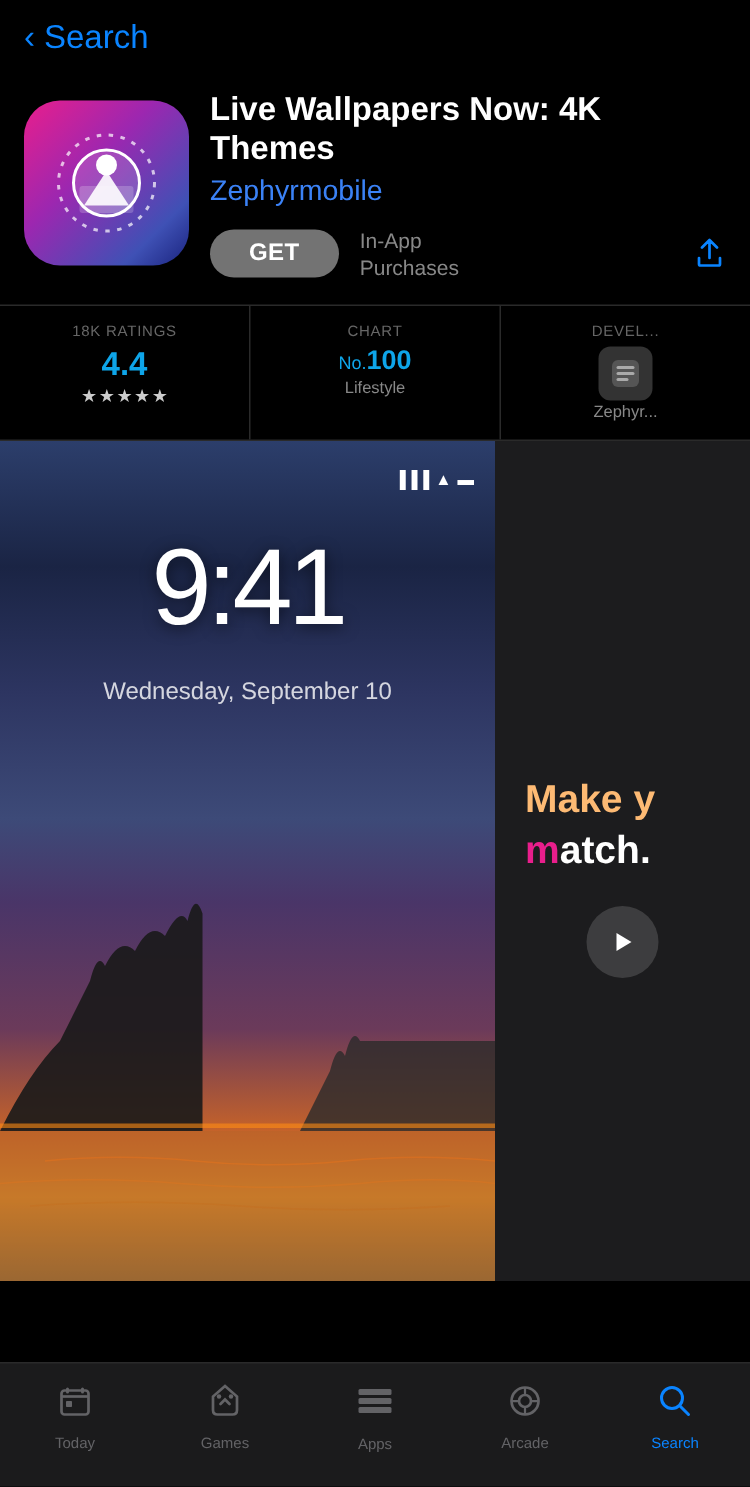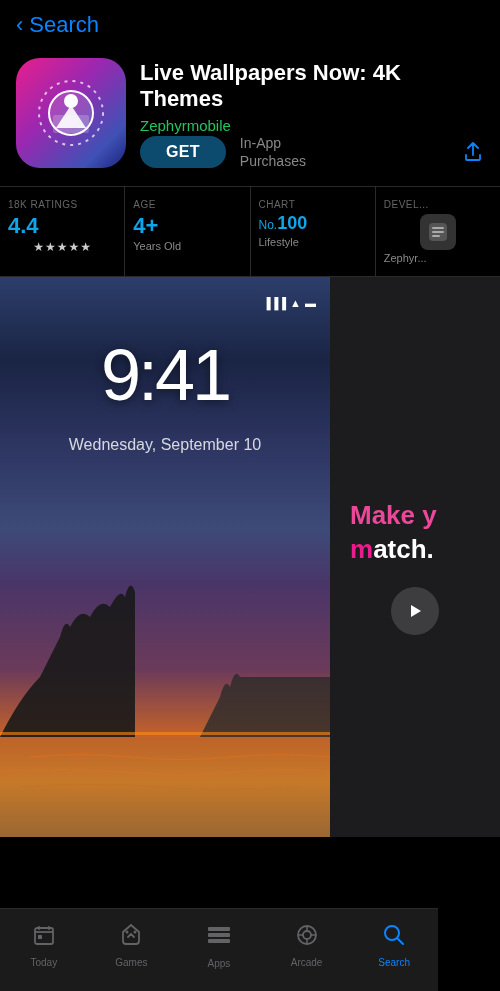--- a/index.html
+++ b/index.html
@@ -72,32 +72,33 @@
 
     .app-name {
       font-size: 22px;
       font-weight: 700;
       line-height: 1.2;
       color: #fff;
       margin-bottom: 4px;
     }
 
     .app-developer {
-      font-size: 15px;
-      color: #22c55e;
+      font-size: 19px;
+      color: #3b82f6;
+      margin-bottom: 12px;
     }
 
     .app-actions {
       display: flex;
       align-items: center;
       gap: 14px;
     }
 
     .get-btn {
-      background: #0c4a6e;
+      background: #737373;
       color: #fff;
       border: none;
       border-radius: 16px;
       padding: 7px 26px;
       font-size: 16px;
       font-weight: 700;
       cursor: pointer;
       letter-spacing: 0.3px;
     }
 
@@ -120,21 +121,21 @@
     
     .stats-row {
       display: flex;
       border-top: 1px solid #2a2a2a;
       border-bottom: 1px solid #2a2a2a;
     }
 
     .stat-item {
       flex: 1;
       padding: 12px 8px;
-      text-align: left;
+      text-align: center;
       border-right: 1px solid #2a2a2a;
       overflow: hidden;
     }
 
     .stat-item:last-child {
       border-right: none;
     }
 
     .stat-label {
       font-size: 10px;
@@ -273,21 +274,21 @@
       font-size: 20px;
       color: #fff;
       cursor: pointer;
     }
 
     
     .bottom-nav {
       position: fixed;
       bottom: 0;
       left: 0;
-      width: 438px;
+      width: 500px;
       height: 83px;
       background: rgba(28,28,30,0.95);
       border-top: 1px solid #2a2a2a;
       display: flex;
       align-items: center;
       justify-content: space-around;
       padding-bottom: 10px;
     }
 
     .nav-item {
@@ -368,25 +369,20 @@
     <div class="stat-item">
       <div class="stat-label">18K RATINGS</div>
       <div class="stat-value">4.4</div>
       <div class="stars">
         <span class="star-filled">★</span>
         <span class="star-filled">★</span>
         <span class="star-filled">★</span>
         <span class="star-filled">★</span>
         <span class="star-half">★</span>
       </div>
-    </div>
-    <div class="stat-item">
-      <div class="stat-label">AGE</div>
-      <div class="stat-value">4+</div>
-      <div class="stat-sub">Years Old</div>
     </div>
     <div class="stat-item">
       <div class="stat-label">CHART</div>
       <div class="stat-value chart-num">
         <span class="no">No.</span><span>100</span>
       </div>
       <div class="stat-sub">Lifestyle</div>
     </div>
     <div class="stat-item">
       <div class="stat-label">DEVEL...</div>
@@ -427,21 +423,21 @@
 
           <path d="M30,220 Q80,215 130,220 Q180,225 230,220 Q280,215 330,220" stroke="rgba(255,120,20,0.3)" stroke-width="1" fill="none"></path>
           <path d="M0,235 Q60,230 120,235 Q180,240 240,235 Q290,230 330,235" stroke="rgba(255,120,20,0.2)" stroke-width="1" fill="none"></path>
           <path d="M20,250 Q90,245 160,250 Q230,255 300,250" stroke="rgba(200,100,20,0.2)" stroke-width="1" fill="none"></path>
         </svg>
       </div>
     </div>
 
     <div class="screenshot-secondary">
       <div style="padding: 20px; width: 100%;">
-        <div style="font-size: 26px; font-weight: 700; color: #ec4899; line-height: 1.3;">
+        <div style="font-size: 26px; font-weight: 700; color: #fdba74; line-height: 1.3;">
           <span>Make y</span>
         </div>
         <div style="font-size: 26px; font-weight: 700; line-height: 1.3;">
           <span style="color: #e91e8c;">m</span><span style="color: #fff;">atch.</span>
         </div>
       </div>
       <div class="play-btn">
         <svg width="20" height="20" viewBox="0 0 20 20" fill="white">
           <polygon points="6,4 16,10 6,16"></polygon>
         </svg>

